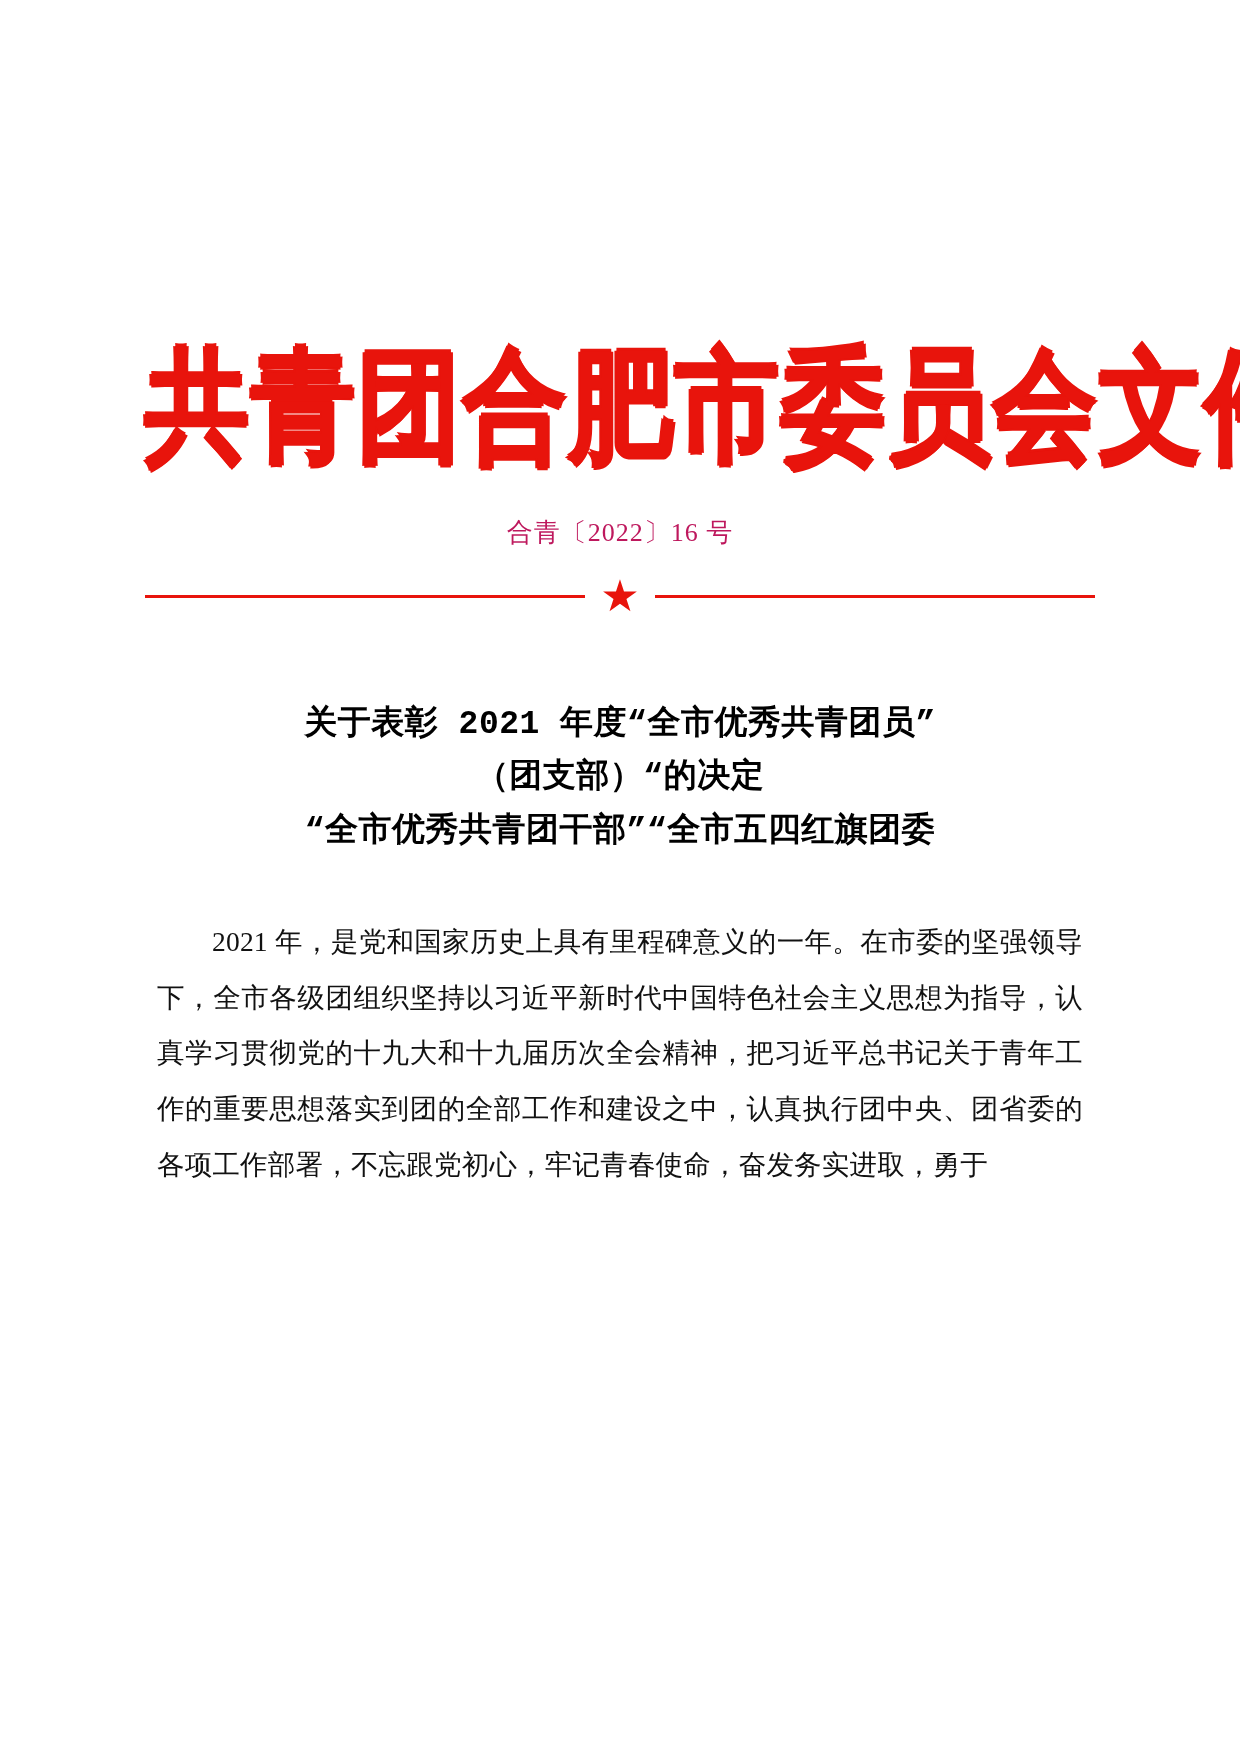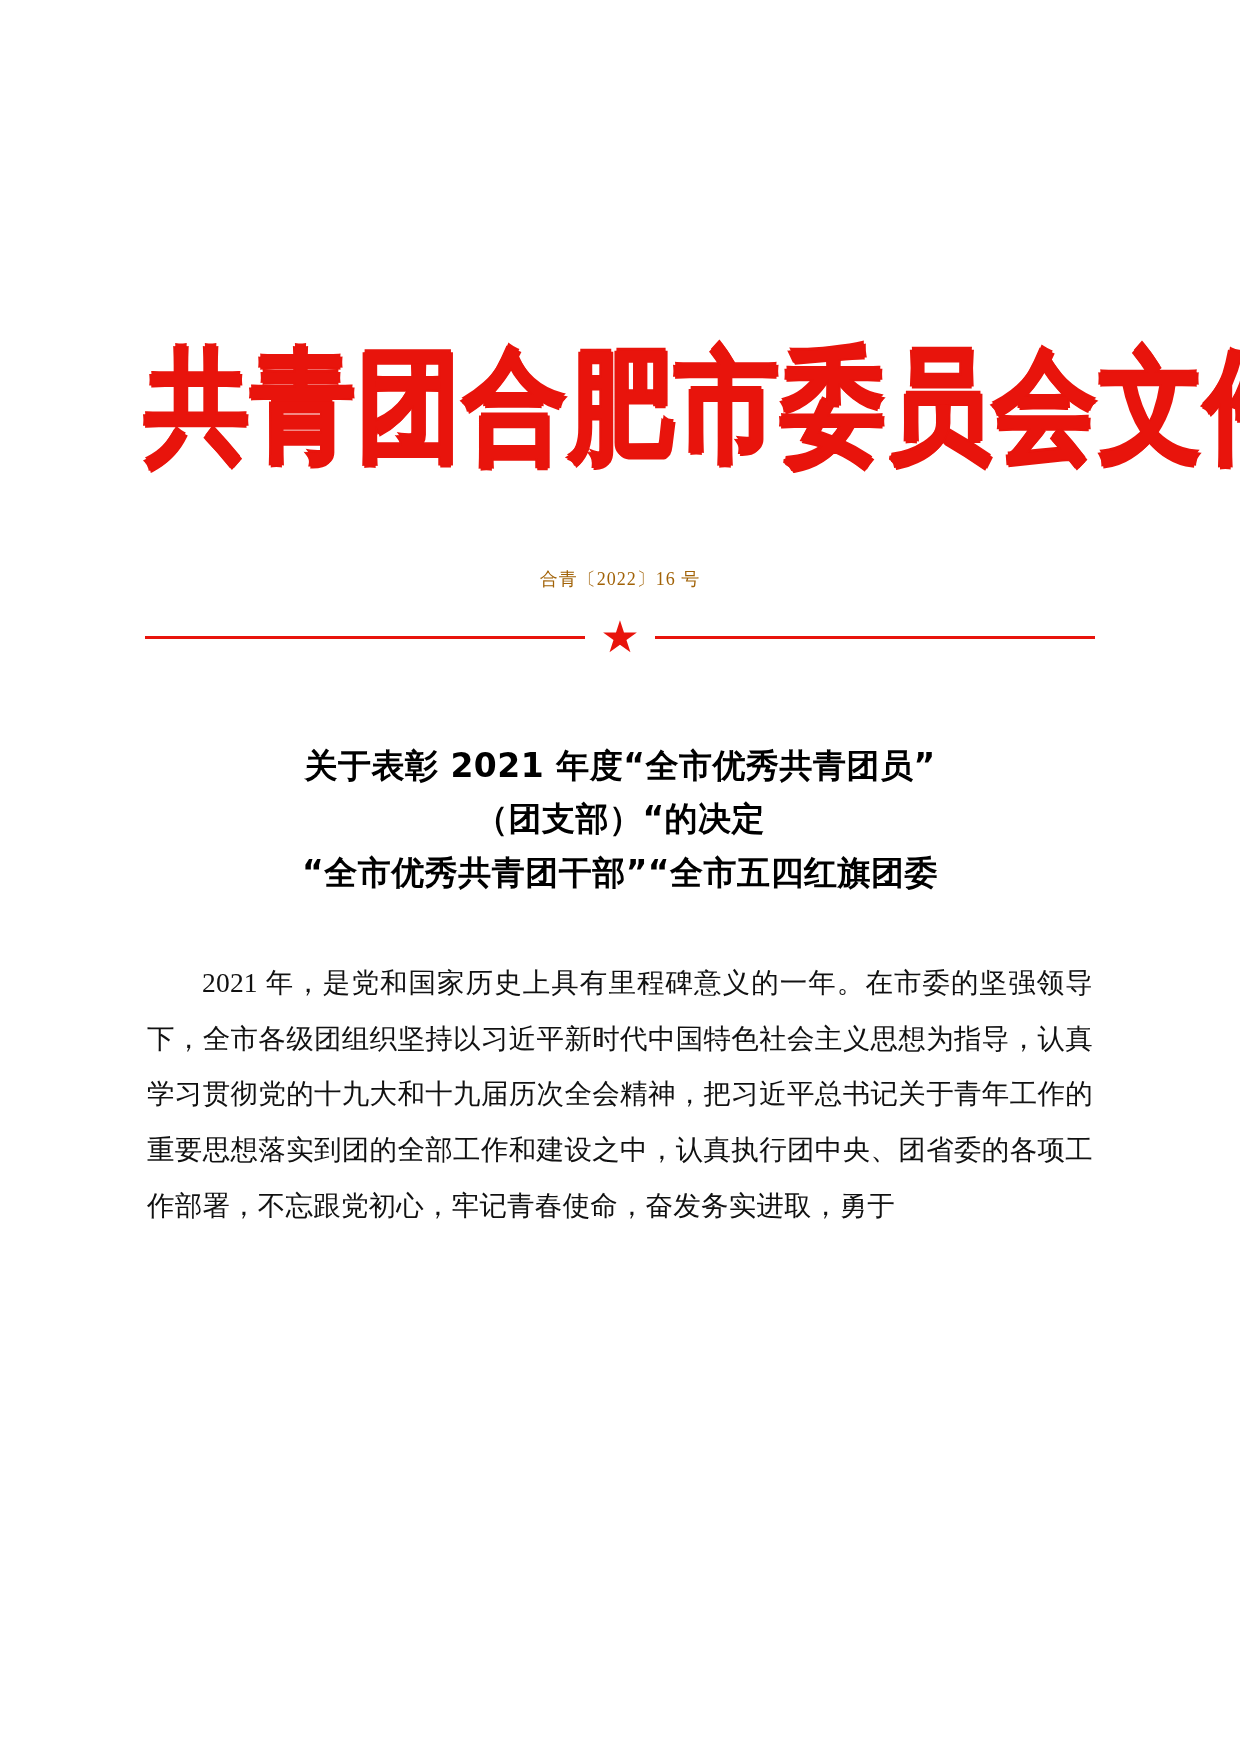--- a/index.html
+++ b/index.html
@@ -38,25 +38,25 @@
     transform-origin: center top;
     text-shadow:
       2px 0 0 #e8140c,
       -2px 0 0 #e8140c,
       0 2px 0 #e8140c,
       0 -2px 0 #e8140c;
   }
 
   
   .doc-number {
-    margin-top: 118px;
+    margin-top: 66px;
     text-align: center;
-    font-size: 18px;
+    font-size: 26px;
     letter-spacing: 1px;
-    color: #a16207;
+    color: #be185d;
   }
 
   
   .red-rule {
     margin-top: 26px;
     height: 40px;
     position: relative;
     display: flex;
     align-items: center;
     justify-content: center;
@@ -84,34 +84,35 @@
     font-family: "DejaVu Sans", sans-serif;
     font-weight: bold;
     font-size: 33px;
     line-height: 1.62;
     color: #000;
     letter-spacing: 0.5px;
     padding: 0 6px;
   }
   .doc-title .tline {
     display: block;
+    font-family: Liberation Mono, monospace;
   }
 
   
   .body-text {
     margin-top: 56px;
     font-size: 27.5px;
     line-height: 2.02;
     text-align: justify;
     text-justify: inter-ideograph;
     color: #111;
     letter-spacing: 0.2px;
   }
   .body-text p {
-    margin: 2px;
+    margin: 12px;
     text-indent: 2em;
   }
 </style>
 </head>
 <body>
 
 <div class="page">
 
   <div class="masthead">共青团合肥市委员会文件</div>
 

